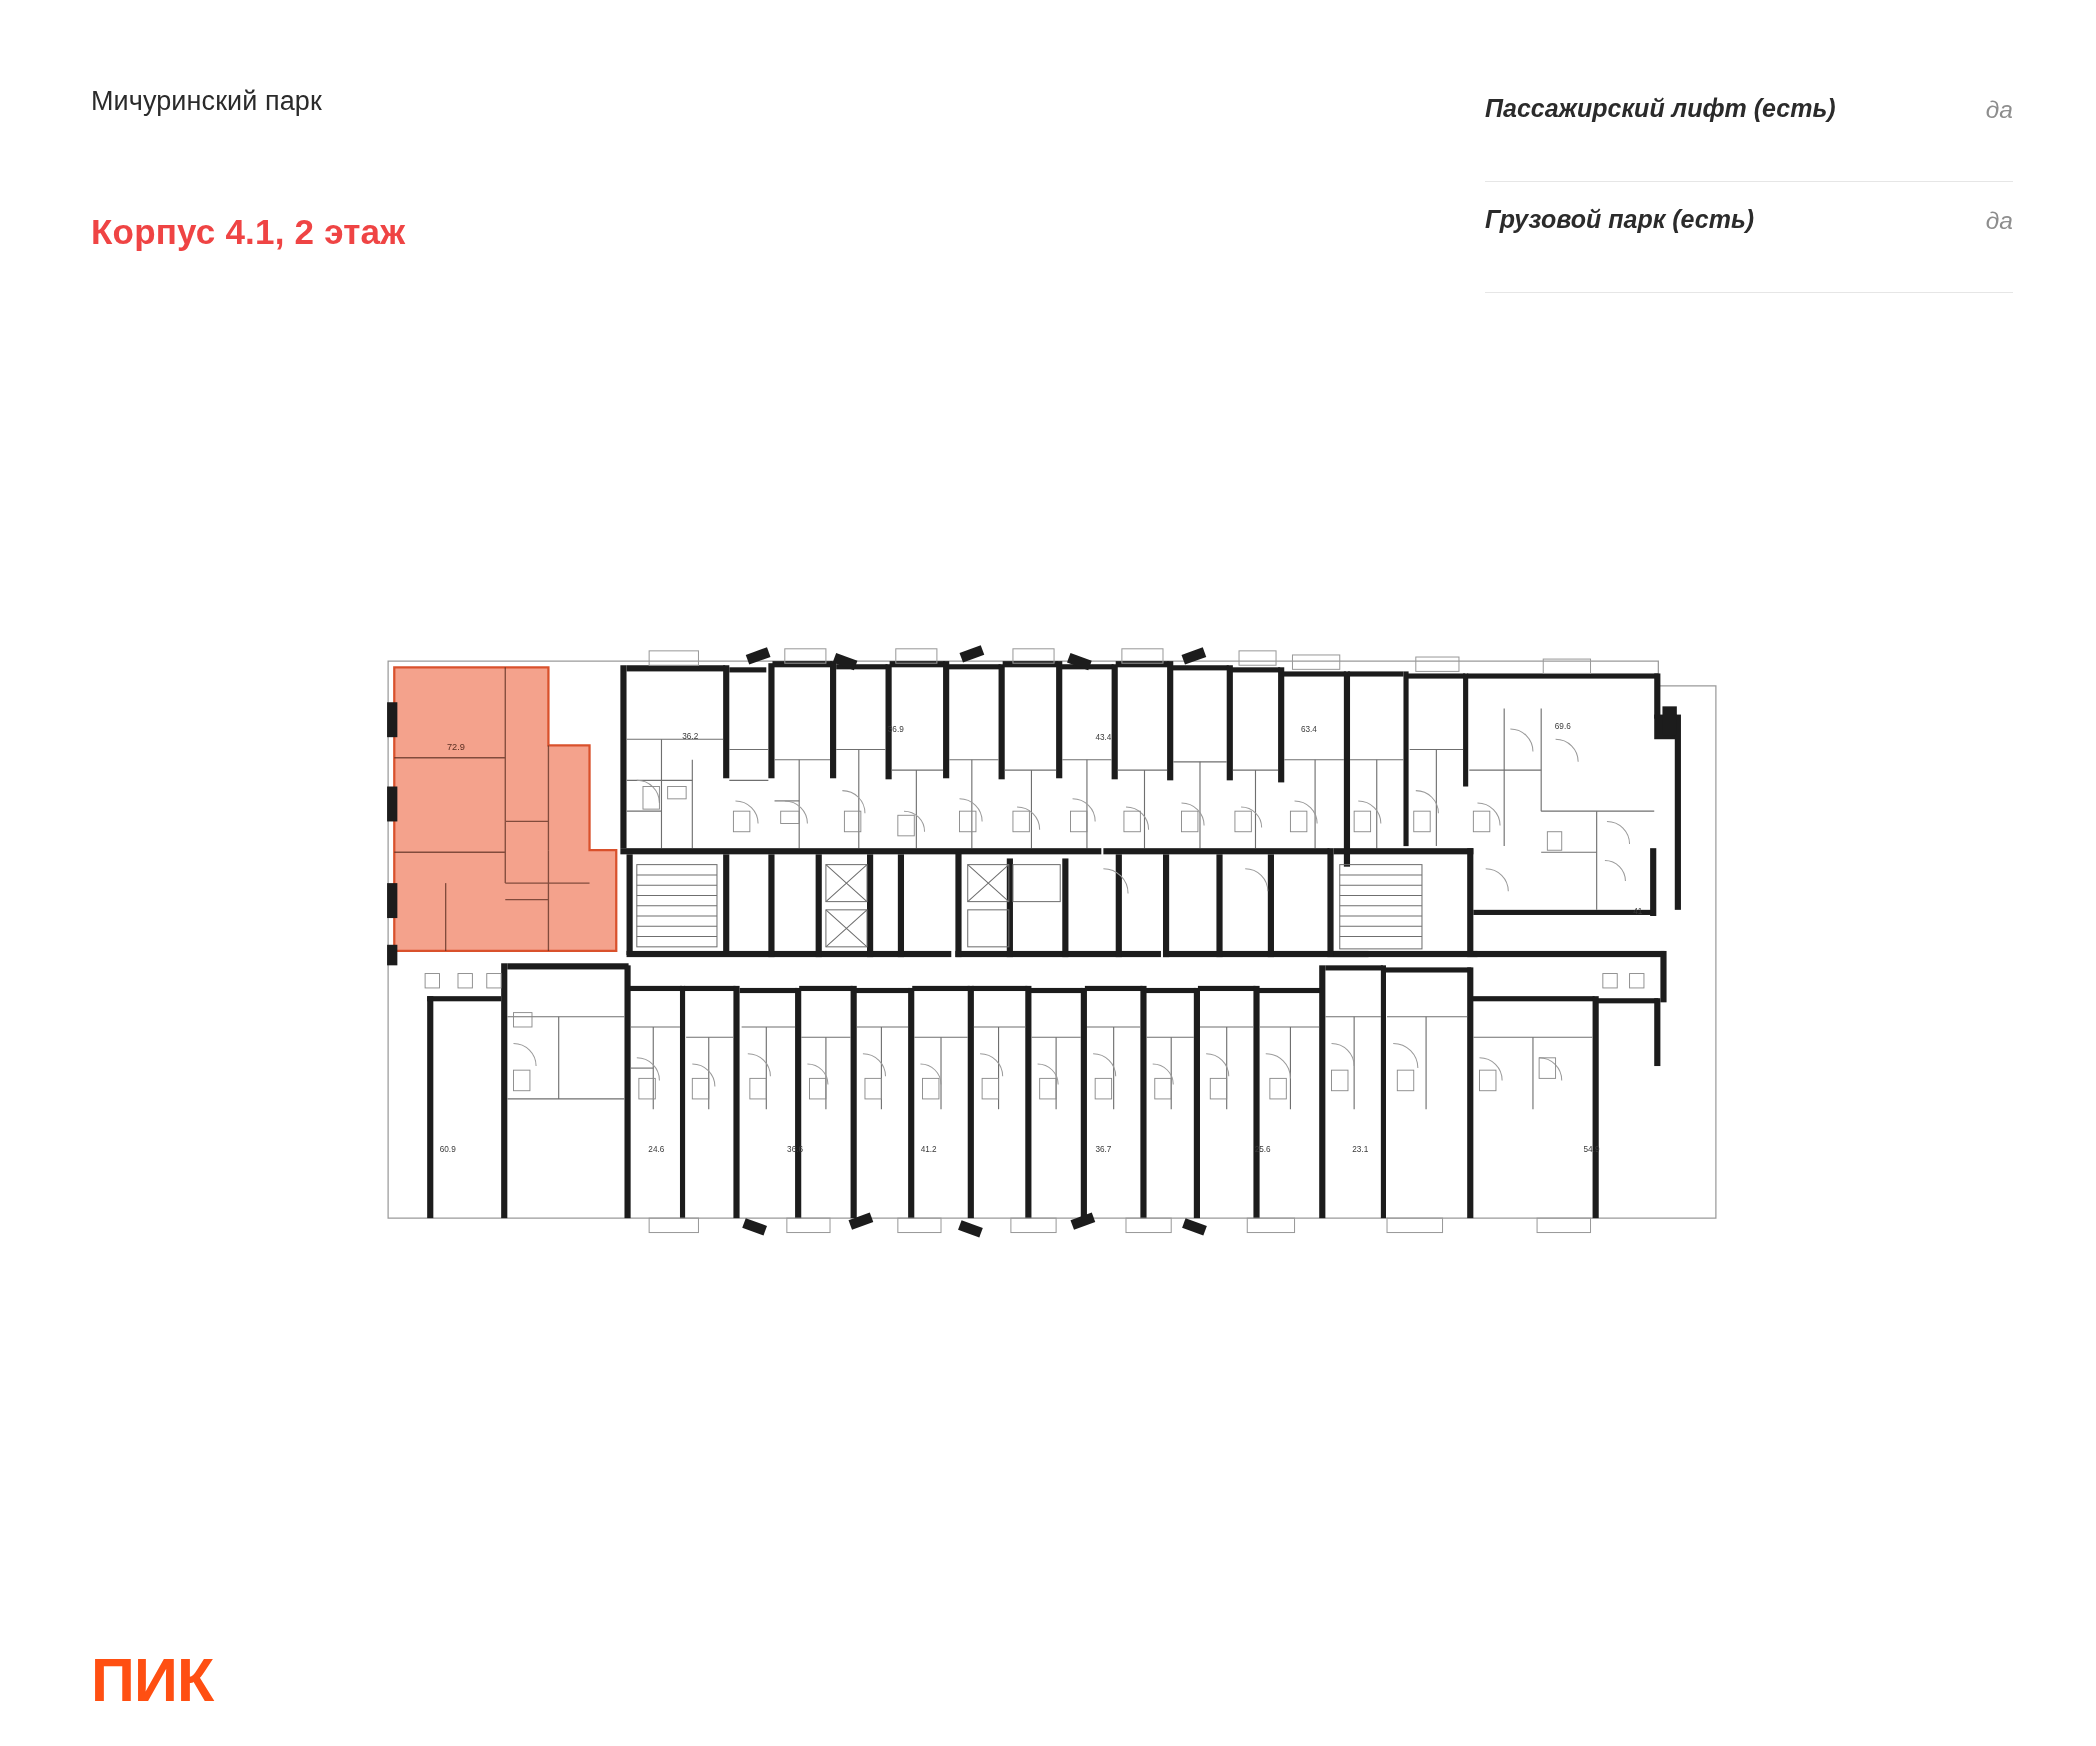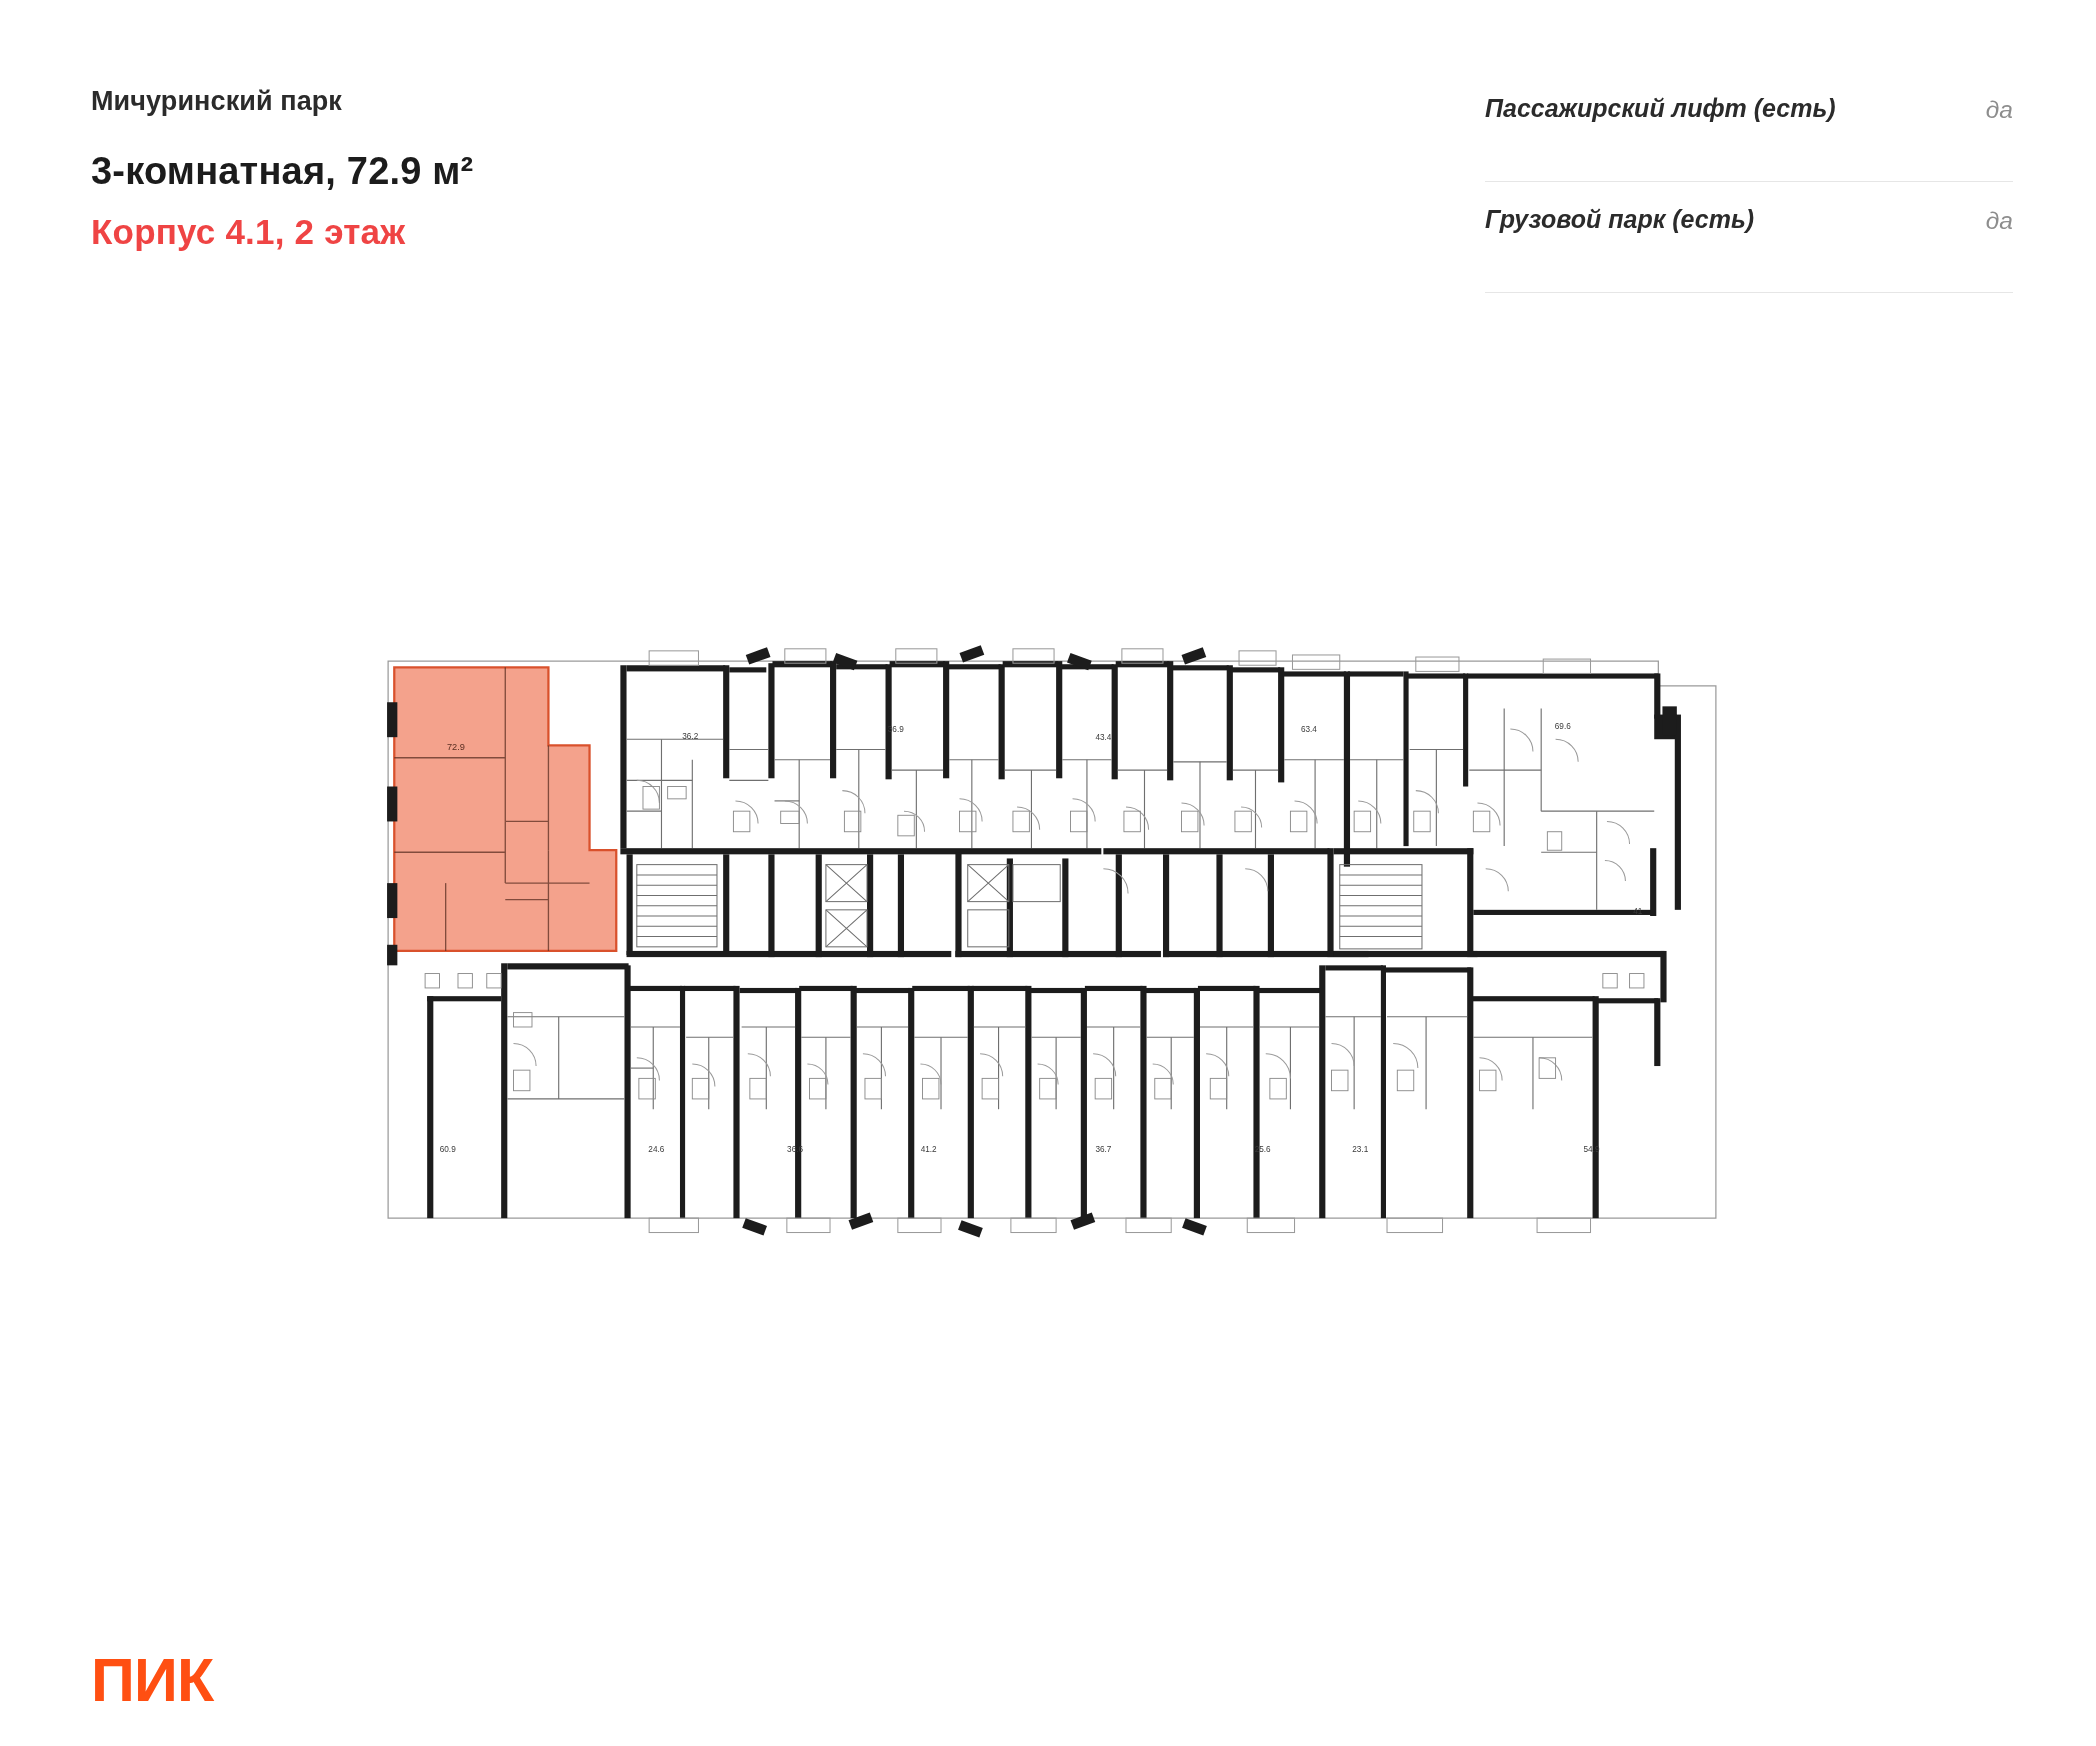--- a/index.html
+++ b/index.html
@@ -22,21 +22,21 @@
     top: 0;
     left: 0;
     width: 2096px;
     height: 288px;
   }
   .complex-name {
     position: absolute;
     left: 91px;
     top: 86px;
     font-size: 27px;
-    font-weight: bold;
+    font-weight: normal;
     color: #2b2b2b;
     letter-spacing: 0.1px;
   }
   .flat-title {
     position: absolute;
     left: 91px;
     top: 150px;
     font-size: 38px;
     font-weight: bold;
     color: #1c1c1c;
@@ -108,21 +108,20 @@
     letter-spacing: -0.9px;
     line-height: 1;
     margin-top: 39px;
   }
 </style>
 </head>
 <body>
 
 <div class="header">
   <div class="complex-name">Мичуринский парк</div>
-  <div class="flat-title">3-комнатная, 72.9 м²</div>
   <div class="flat-subtitle">Корпус 4.1, 2 этаж</div>
 </div>
 
 <div class="spec-table">
   <div class="spec-row">
     <div class="spec-label">Пассажирский лифт (есть)</div>
     <div class="spec-value">да</div>
   </div>
   <div class="spec-row">
     <div class="spec-label">Грузовой парк (есть)</div>

